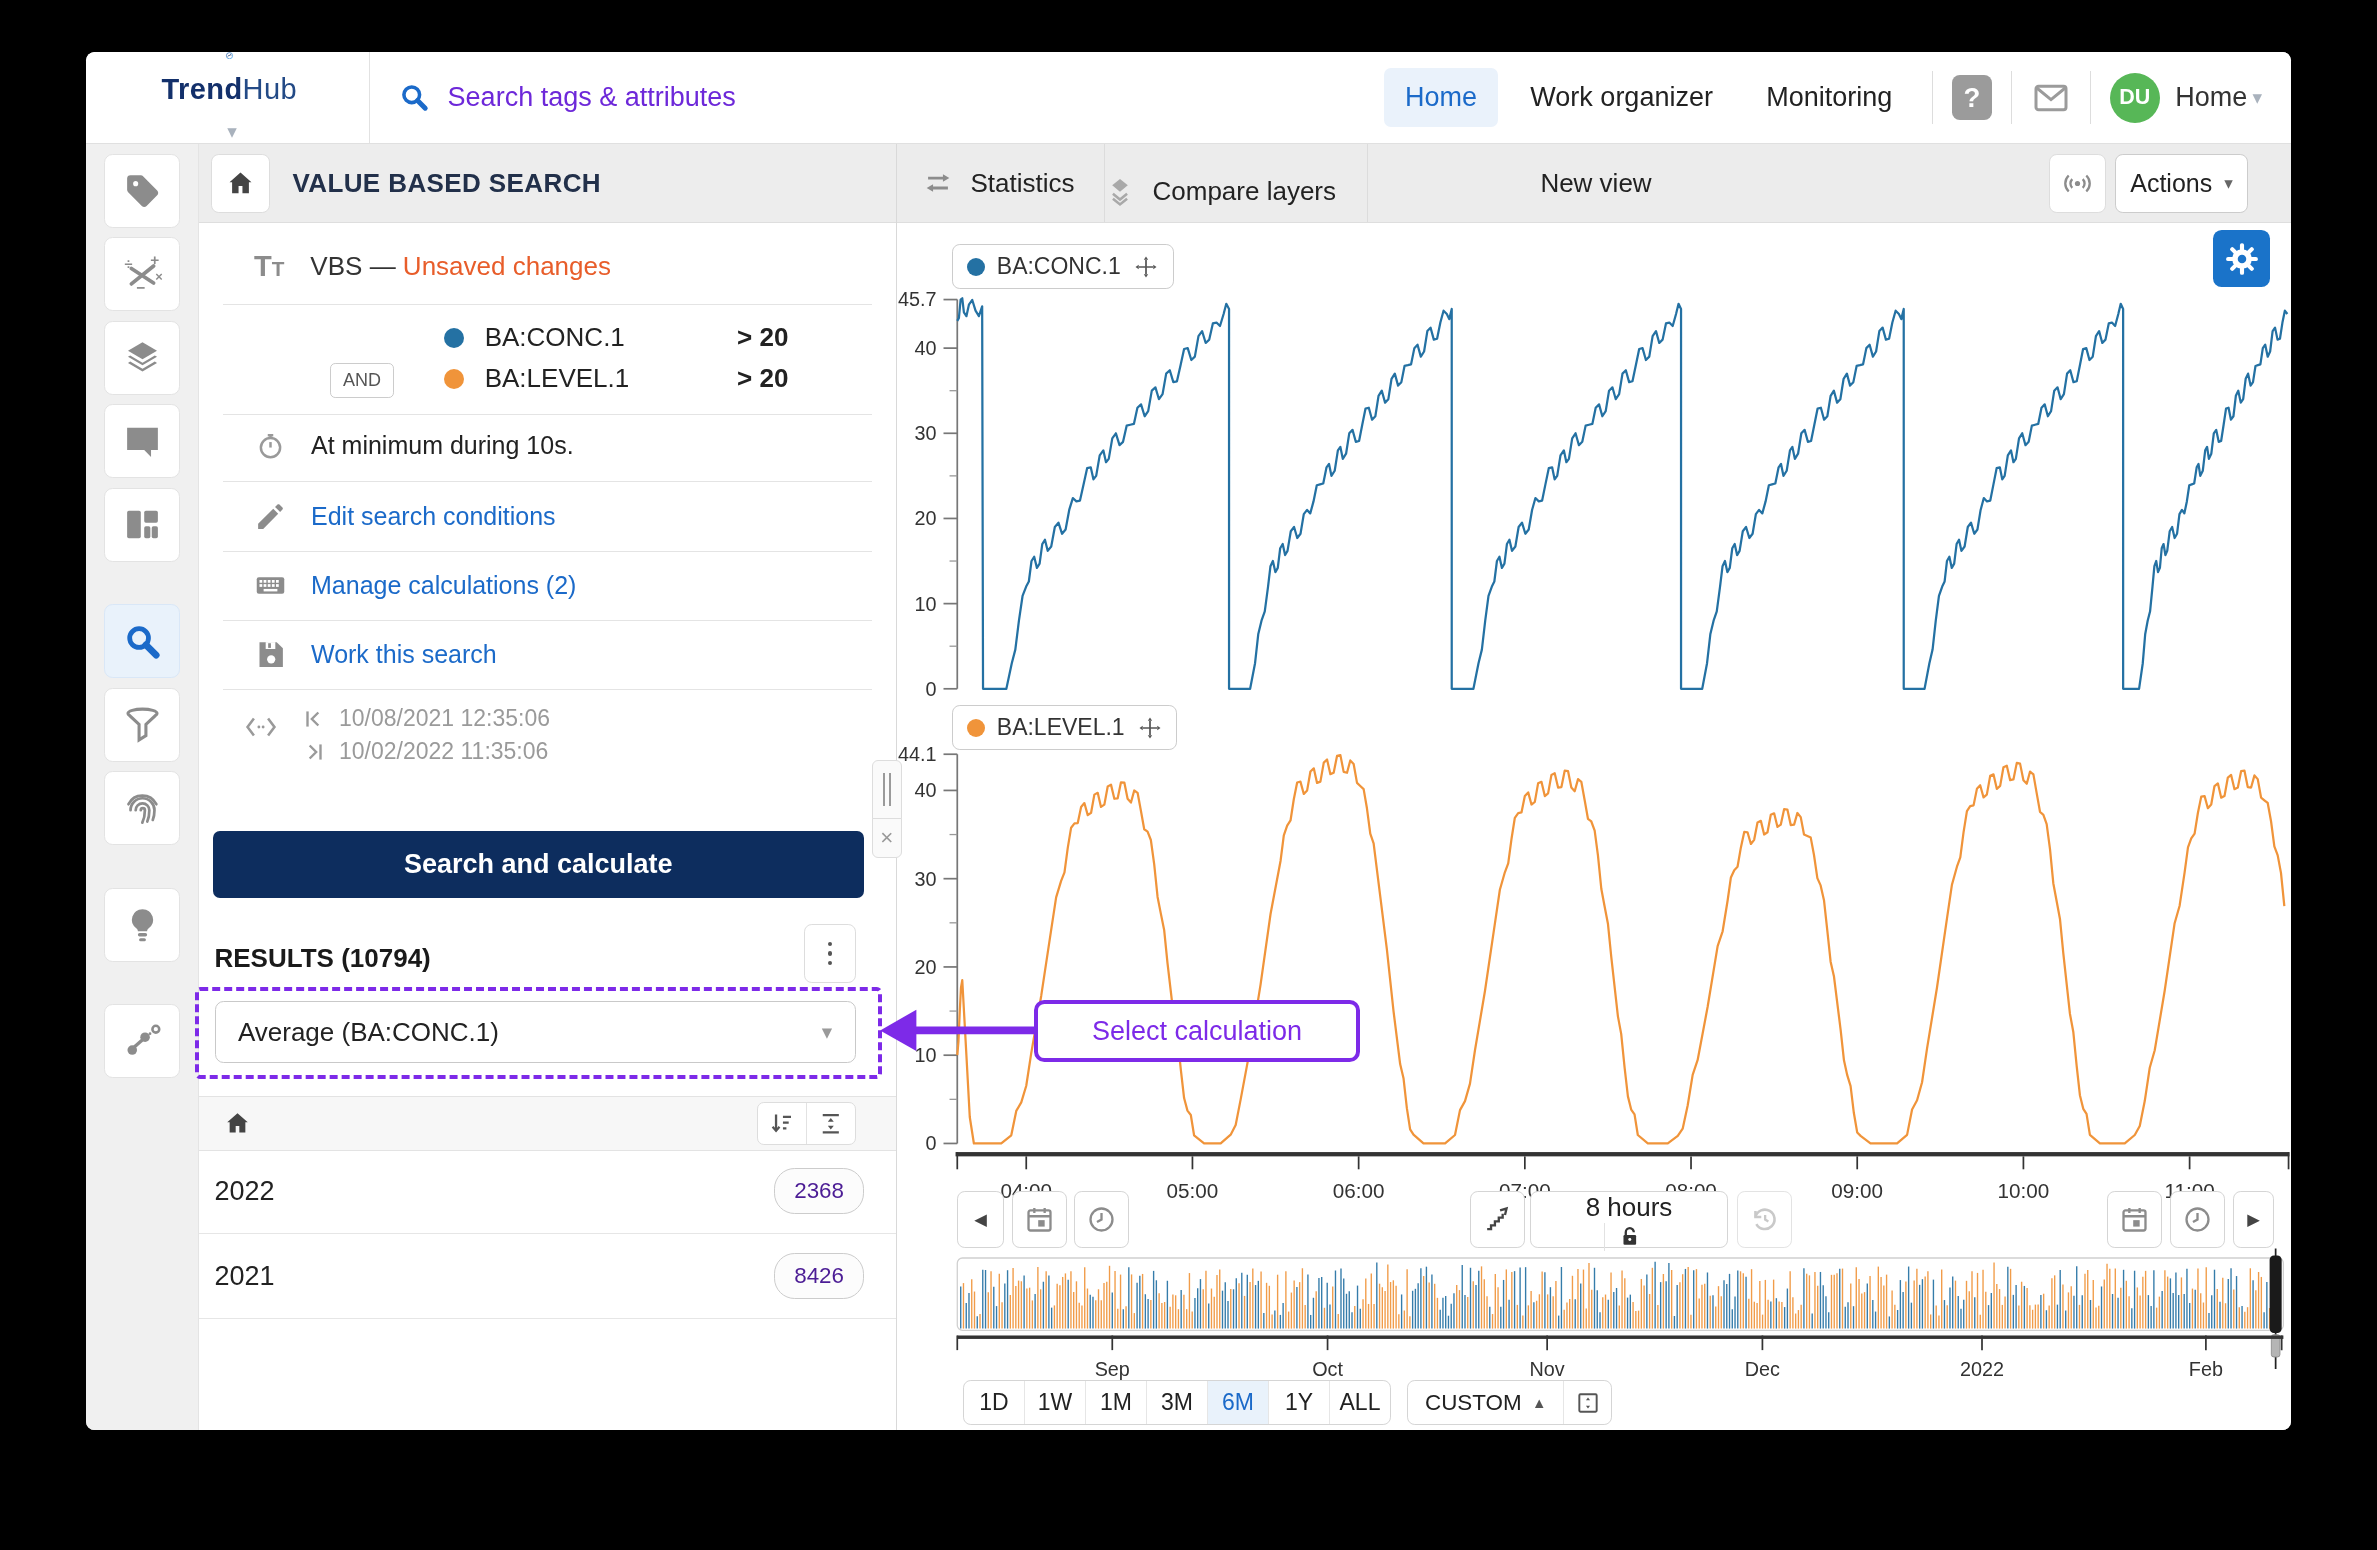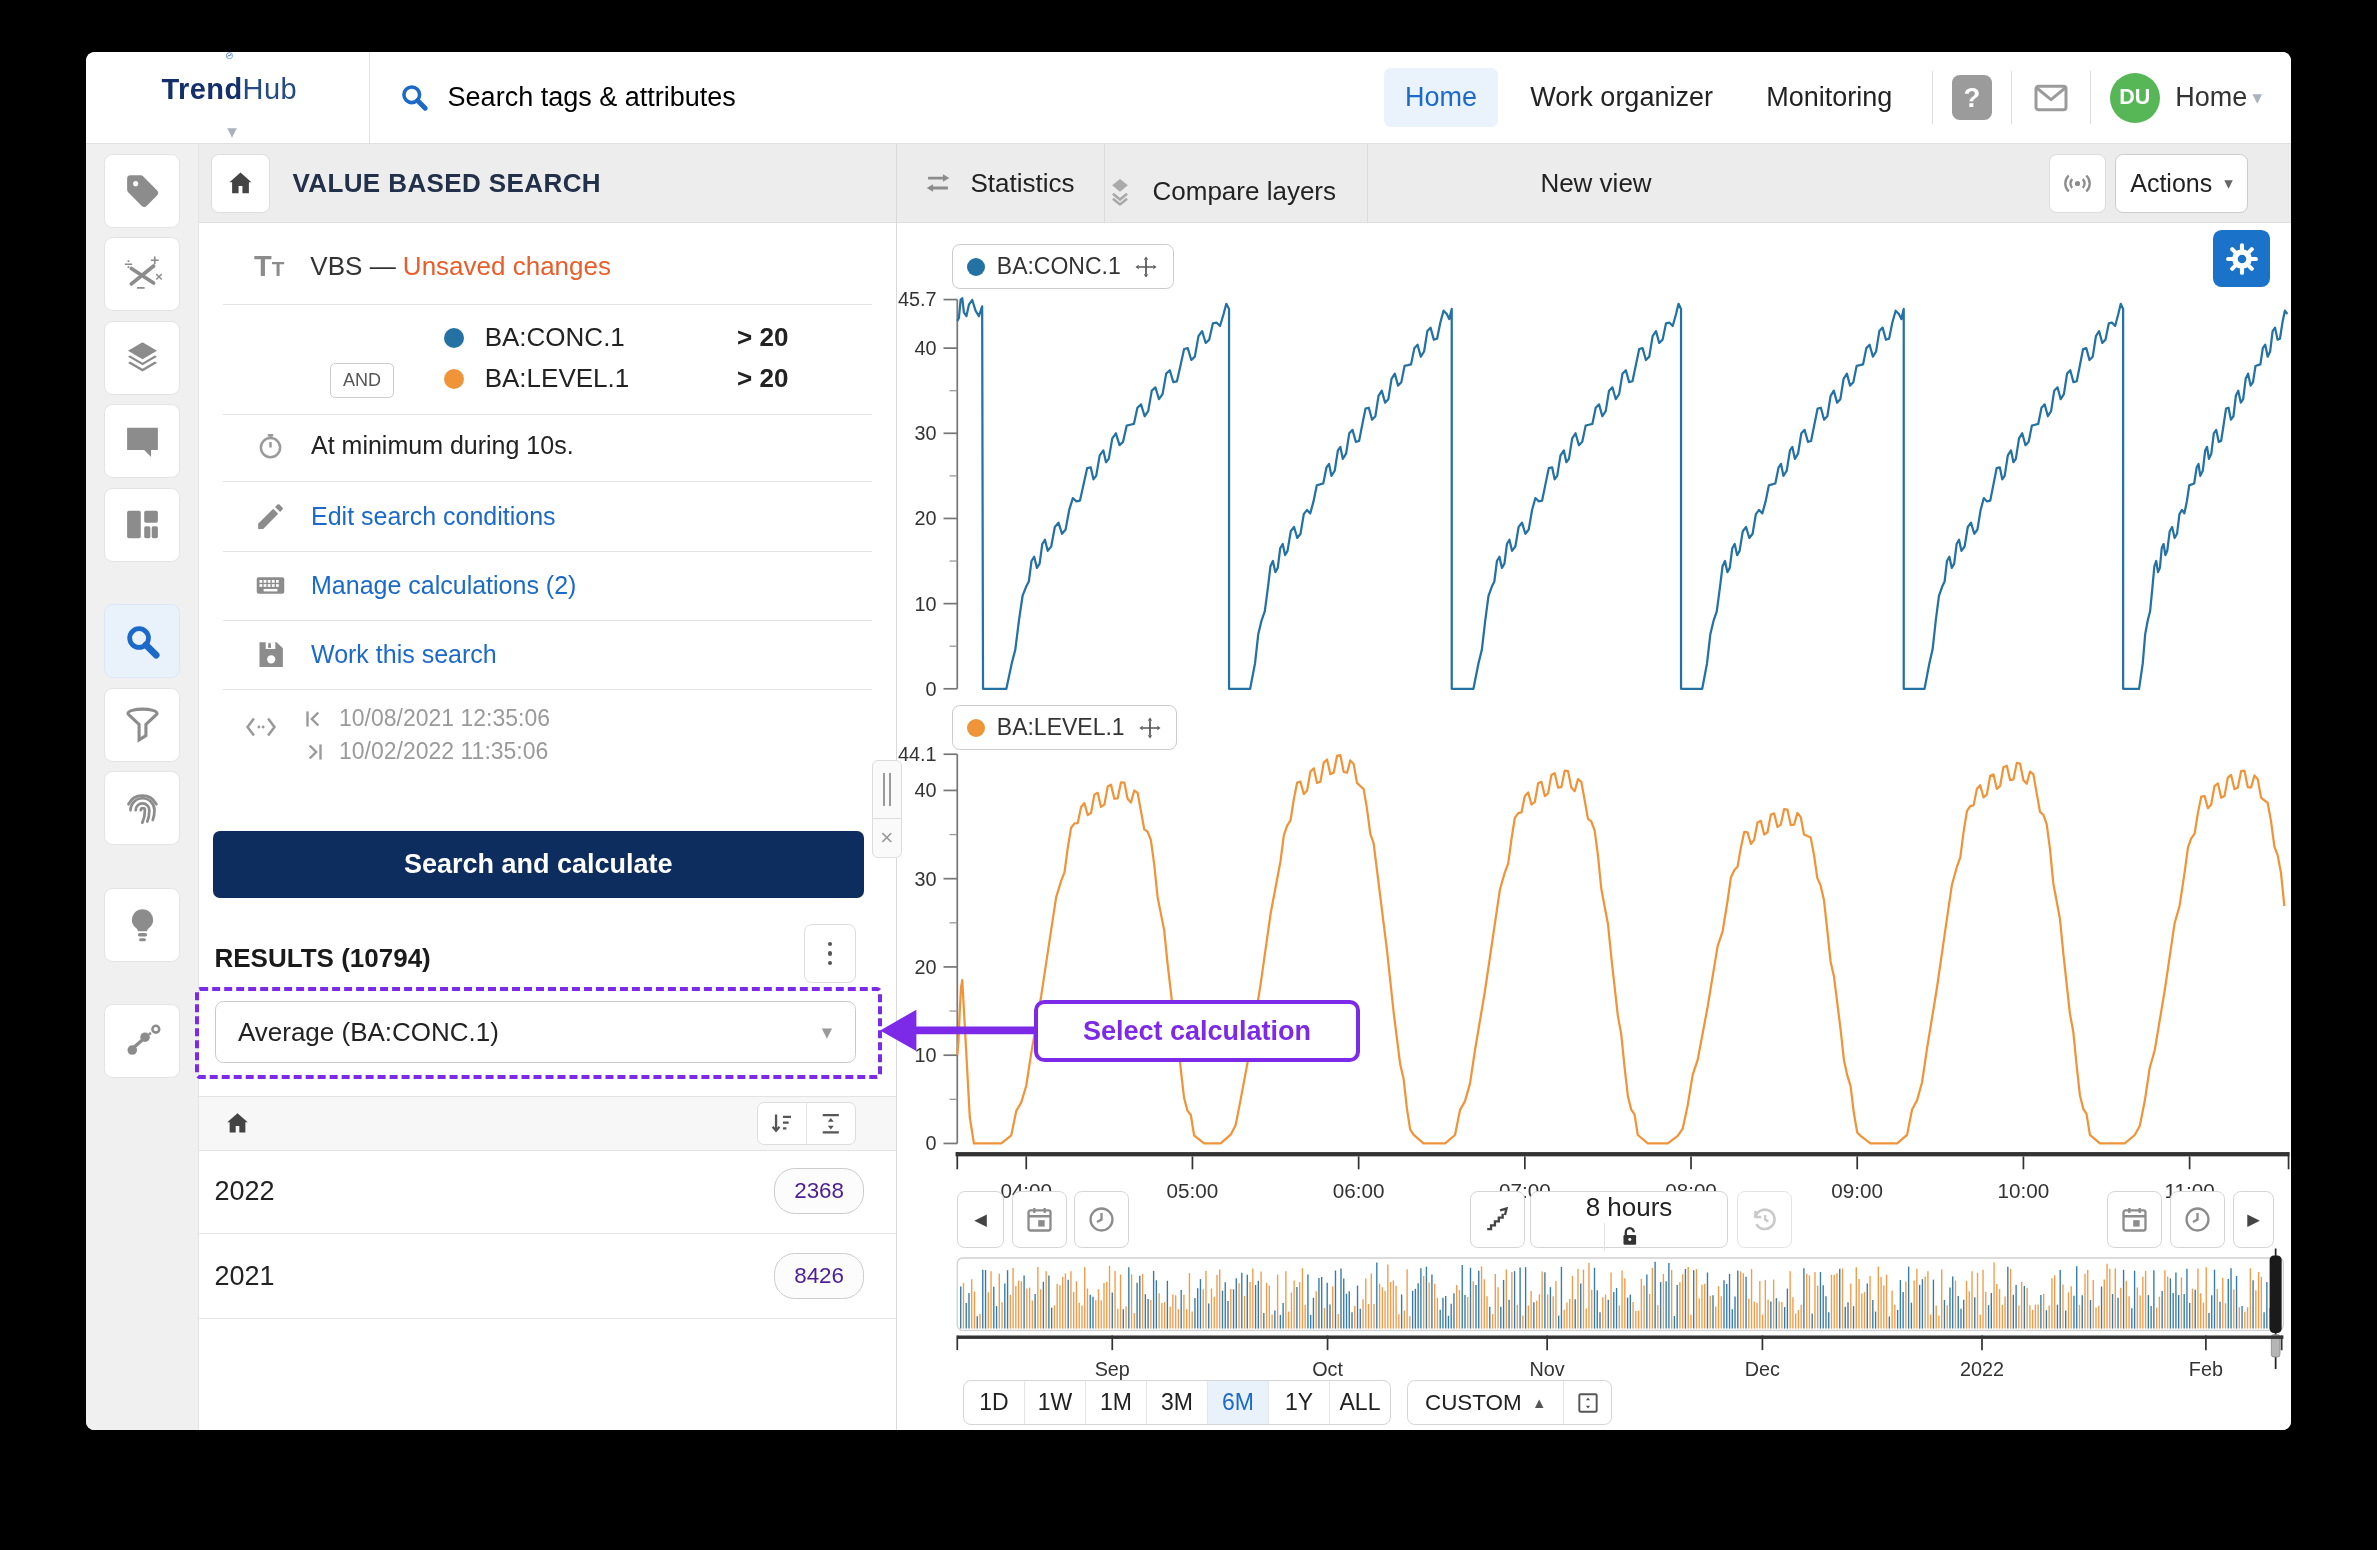--- a/index.html
+++ b/index.html
@@ -7,21 +7,21 @@
   .app{position:absolute;left:86px;top:52px;width:2205px;height:1378px;background:#fff;border-radius:8.6px;overflow:hidden;}
 
   
   .navbar{position:absolute;top:0;left:0;right:0;height:91px;background:#fff;border-bottom:0.9px solid #e0e0e0;display:flex;align-items:center;}
   .brand{display:flex;align-items:center;gap:13.8px;padding:0 22.4px 0 26px;height:100%;border-right:0.9px solid #e2e2e2;width:284px;box-sizing:border-box;flex-direction:column;}
   .brand-text{font-size:29px;color:#13306b;letter-spacing:0.4px;}
   .brand-bold{font-weight:bold;}
   .brand-light{font-weight:normal;color:#234a86;}
   .chev{color:#a9b2bd;font-size:19px;margin-left:5.2px;}
   .global-search{display:flex;align-items:center;gap:17px;padding-left:27.6px;flex:1;}
-  .global-search .gs-text{color:#000000;font-size:27px;}
+  .global-search .gs-text{color:#6d28d9;font-size:27px;}
   .nav-tabs{display:flex;align-items:center;gap:12px;font-size:27px;color:#222;}
   .nav-tab{padding:13.8px 20.7px;border-radius:6.9px;cursor:pointer;white-space:nowrap;}
   .nav-tab.active{color:#1b6ac9;background:#eaf2fb;}
   .v-div{width:0.9px;height:53px;background:#ddd;margin:0 19px;}
   .help-btn{width:40px;height:45px;background:#9b9b9b;border-radius:7.8px;color:#fff;font-size:27.6px;font-weight:bold;display:flex;align-items:center;justify-content:center;}
   .avatar{width:50px;height:50px;border-radius:50%;background:#57b757;color:#fff;font-size:21.5px;font-weight:bold;display:flex;align-items:center;justify-content:center;}
   .user-name{font-size:27px;color:#333;margin-left:15.5px;}
   .navbar-right{display:flex;align-items:center;padding-right:29px;}
 
   
@@ -107,21 +107,21 @@
   .fit-btn svg{width:26px;height:26px;}
 
   
   .split-grip{position:absolute;left:786px;top:708px;width:27.6px;height:57px;background:#fafafa;border:0.9px solid #ddd;border-radius:6px 6px 0 0;display:flex;align-items:center;justify-content:center;gap:4.3px;z-index:40;}
   .split-grip i{width:1.7px;height:33px;background:#9a9a9a;}
   .split-close{position:absolute;left:786px;top:766px;width:27.6px;height:38px;background:#fafafa;border:0.9px solid #ddd;border-radius:0 0 6px 6px;display:flex;align-items:center;justify-content:center;color:#999;font-size:22.4px;z-index:40;}
 
   
   .annotation-layer{position:absolute;left:0;top:0;width:2205px;height:1378px;pointer-events:none;z-index:50;}
   .dash-box{position:absolute;left:109px;top:935px;width:679px;height:84px;border:4.3px dashed #7d2ae8;border-radius:5.2px;}
-  .select-box{position:absolute;left:948px;top:948px;width:326px;height:62px;background:#fff;border:4.3px solid #7d2ae8;border-radius:10.3px;display:flex;align-items:center;justify-content:center;color:#7d2ae8;font-size:27px;font-weight:bold;box-sizing:border-box;}
+  .select-box{position:absolute;left:948px;top:948px;width:326px;height:62px;background:#fff;border:4.3px solid #7d2ae8;border-radius:10.3px;display:flex;align-items:center;justify-content:center;color:#7d2ae8;font-size:27px;font-weight:normal;box-sizing:border-box;}
   .arrow-svg{position:absolute;left:0;top:0;}
 </style>
 </head>
 <body>
 
 <div class="app">
 
   <div class="navbar">
     <div class="brand">
       <svg viewBox="0 0 48 48" width="47" height="47">

